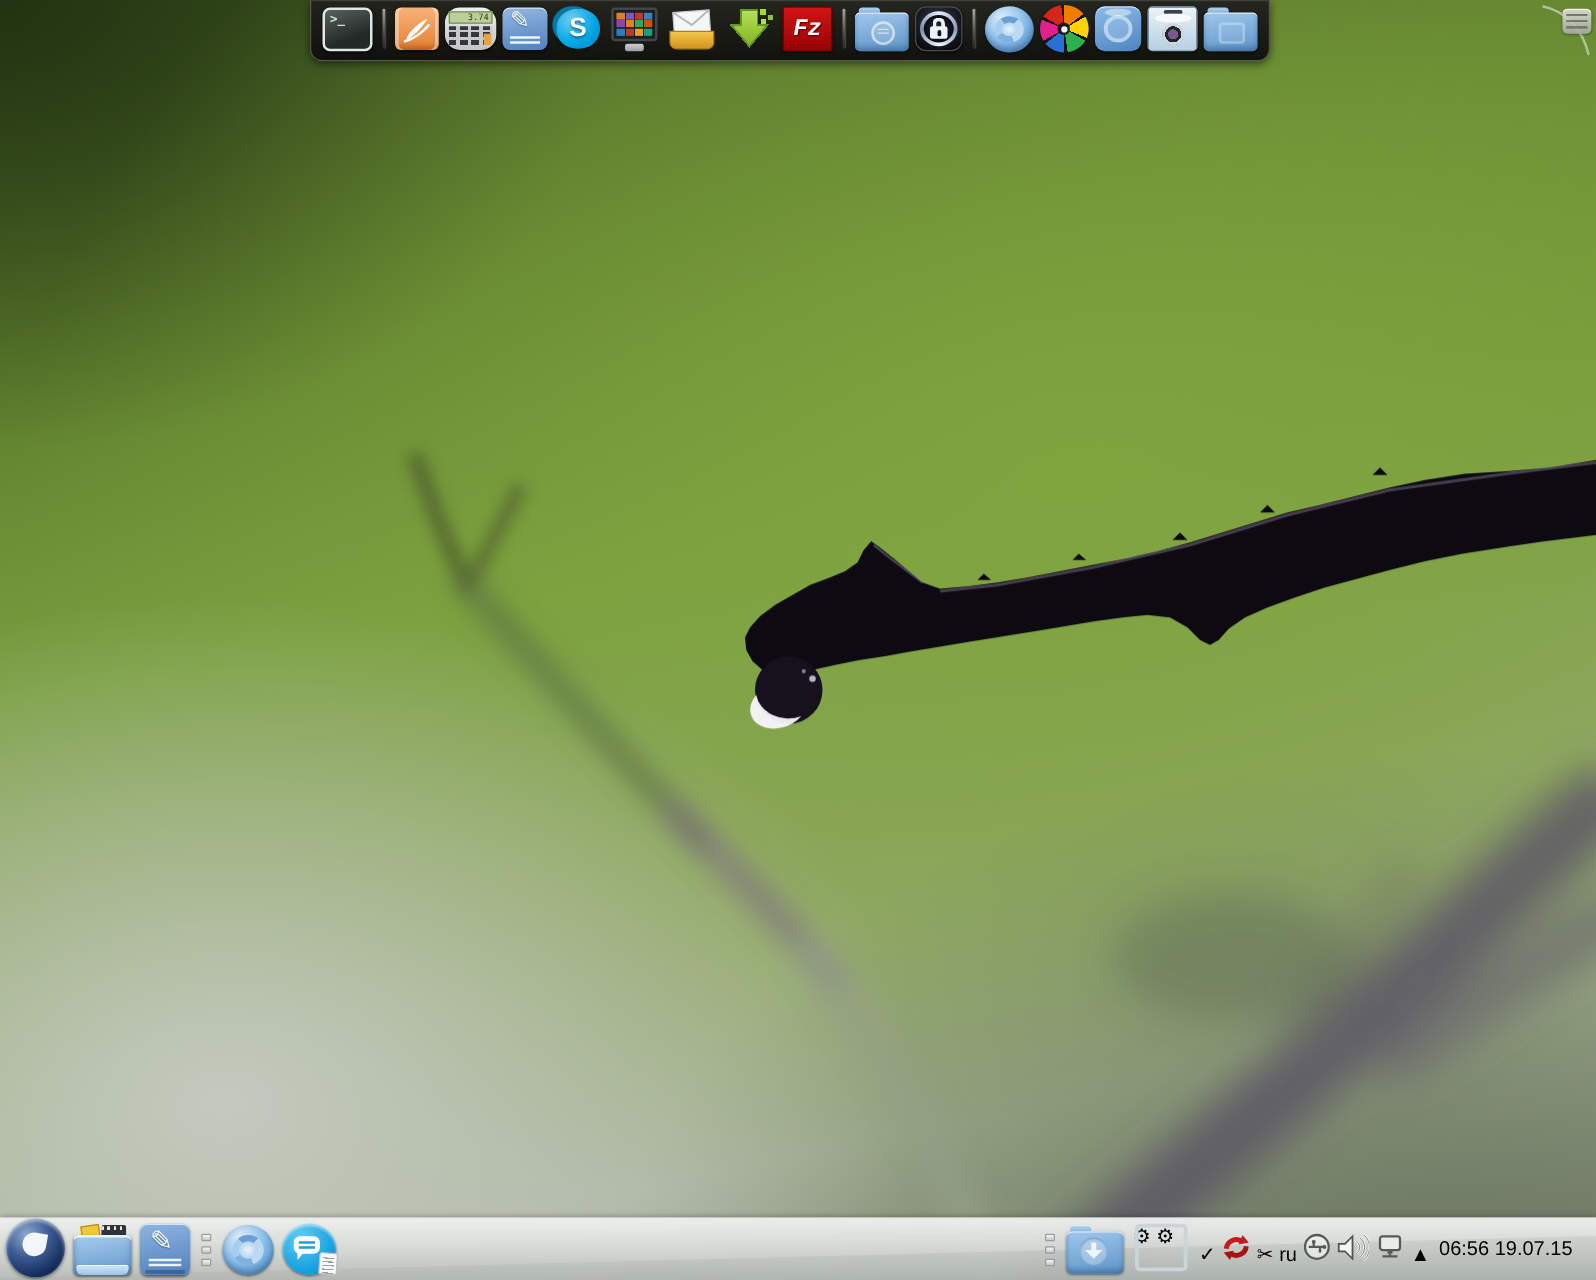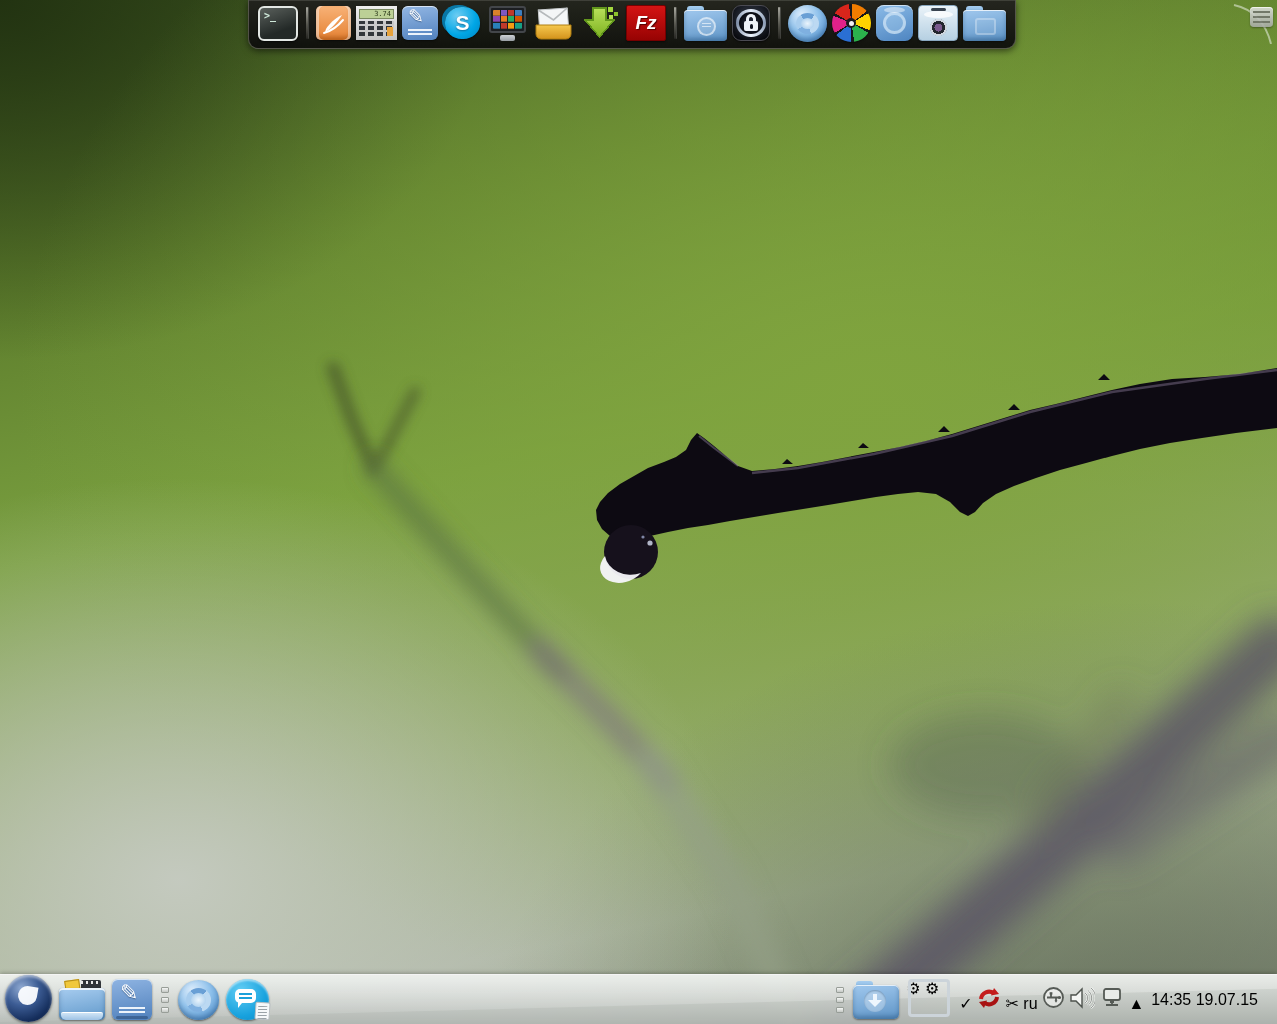--- a/index.html
+++ b/index.html
@@ -30,21 +30,21 @@
 
   .i-term{width:36px;height:31px;border:2px solid #e3e7e4;border-radius:6px;
     background:linear-gradient(160deg,#5a605c,#232927 70%);box-shadow:0 1px 2px rgba(0,0,0,.7);}
   .i-term .prompt{position:absolute;top:2px;left:4px;font:bold 10px "DejaVu Sans Mono",monospace;color:#cfe9da;}
 
   .i-notes{width:35px;height:34px;border-radius:5px;background:linear-gradient(180deg,#f8b277,#e58233);
     box-shadow:inset 3px 0 0 rgba(255,255,255,.45), inset -3px 0 0 rgba(255,255,255,.45),
       inset 0 -3px 4px rgba(130,55,0,.45), 0 1px 2px rgba(0,0,0,.5);}
   .i-notes svg{position:absolute;inset:0;}
 
-  .i-calc{width:41px;height:34px;border-radius:0;background:linear-gradient(#efefef,#c3c3c3);
+  .i-calc{width:41px;height:34px;border-radius:12px;background:linear-gradient(#efefef,#c3c3c3);
     padding:3px;box-sizing:border-box;box-shadow:0 1px 2px rgba(0,0,0,.55);}
   .i-calc .lcd{height:10px;background:#bcd096;border:1px solid #79895f;box-sizing:border-box;
     font:7px/8px "DejaVu Sans Mono",monospace;text-align:right;color:#2c3a1c;padding-right:2px;}
   .i-calc .keys{position:relative;margin-top:2px;height:15px;
     background-image:repeating-linear-gradient(0deg,transparent 0 4px,#c9c9c9 4px 6px),
       repeating-linear-gradient(90deg,#33373b 0 6px,#c9c9c9 6px 9px);}
   .i-calc .okey{position:absolute;right:1px;bottom:0;width:6px;height:9px;background:#e8a33c;}
 
   .tile-blue{width:36px;height:34px;border-radius:6px;
     background:linear-gradient(170deg,#93b7e4,#5181bd);
@@ -70,21 +70,21 @@
       linear-gradient(90deg,#8e44ad 0 24%,transparent 24% 26%,#e67e22 26% 49%,transparent 49% 51%,#27ae60 51% 74%,transparent 74% 76%,#d35400 76% 100%),
       linear-gradient(90deg,#2980b9 0 24%,transparent 24% 26%,#c0392b 26% 49%,transparent 49% 51%,#f39c12 51% 74%,transparent 74% 76%,#16a085 76% 100%);
     background-size:100% 30%;background-position:0 0,0 50%,0 100%;background-repeat:no-repeat;}
   .i-grid .stand{position:absolute;bottom:0;left:13px;width:15px;height:6px;border-radius:2px;
     background:linear-gradient(#ccd0d4,#989ea4);}
 
   .i-mail{width:41px;height:35px;}
   .i-dl{width:42px;height:36px;}
   .i-fz{width:40px;height:36px;border-radius:2px;border:1px solid #700;box-sizing:border-box;
     background:linear-gradient(#d41414,#970303);display:flex;align-items:center;justify-content:center;
-    box-shadow:0 1px 2px rgba(0,0,0,.5);}
+    box-shadow:0 1px 2px rgba(0,0,0,.5);font-family:Liberation Mono, monospace;}
   .i-fz .fz{color:#fff;font-size:19px;font-weight:bold;font-style:italic;text-shadow:1px 1px 1px #500;}
 
   .folder{width:43px;height:35px;}
   .folder .ftab{position:absolute;top:0;left:3px;width:17px;height:9px;border-radius:3px 3px 0 0;
     background:linear-gradient(#a6cdf0,#7cb0dc);}
   .folder .fbody{position:absolute;top:4px;left:0;right:0;bottom:0;border-radius:4px;
     background:linear-gradient(170deg,#a0c8ee,#5e94c6);
     box-shadow:inset 0 1px 0 rgba(255,255,255,.75), inset 0 -3px 4px rgba(28,70,112,.4), 0 1px 2px rgba(0,0,0,.45);}
   .emb-ring{position:absolute;top:11px;left:13px;width:15px;height:15px;border-radius:50%;
     border:2px solid rgba(255,255,255,.55);background:rgba(255,255,255,.14);}
@@ -532,21 +532,21 @@
         </svg>
         <svg class="t-svg" width="24" height="22" viewBox="0 0 24 22">
           <rect x="4" y="2" width="16" height="11" rx="2" fill="#e9ece9" stroke="#565b56" stroke-width="1.8"></rect>
           <rect x="10" y="13" width="4" height="3" fill="#565b56"></rect>
           <path d="M6 18 h12 M12 16 v2" stroke="#565b56" stroke-width="1.8" fill="none"></path>
         </svg>
         <span class="t-exp">▲</span>
       </div>
 
       <div class="clock">
-        <span class="time">14:35</span>
+        <span class="time">06:56</span>
         <span class="date">19.07.15</span>
       </div>
 
       <div class="ic i-trash">
         <span class="tb"></span>
         <span class="rim"></span>
         <span class="foot"></span>
       </div>
 
       <div class="side-btns">

